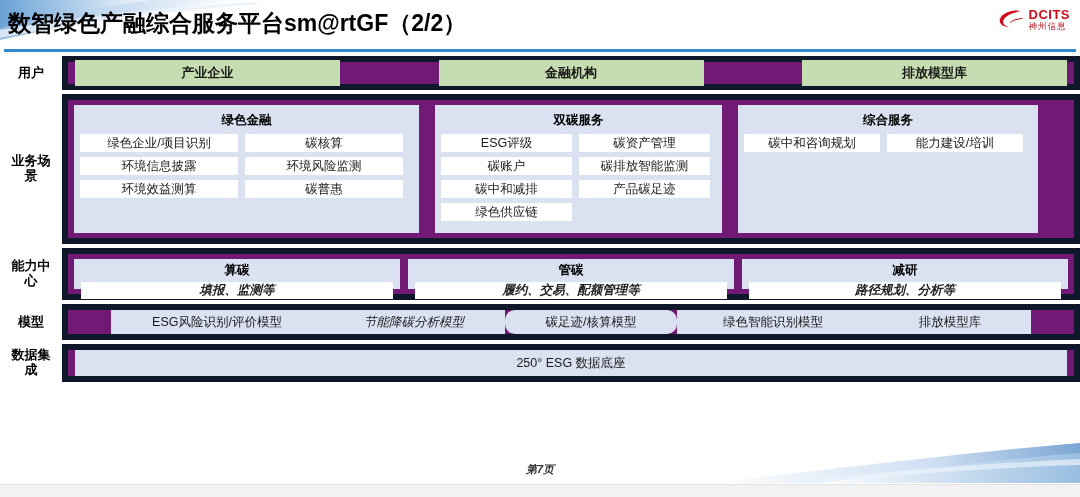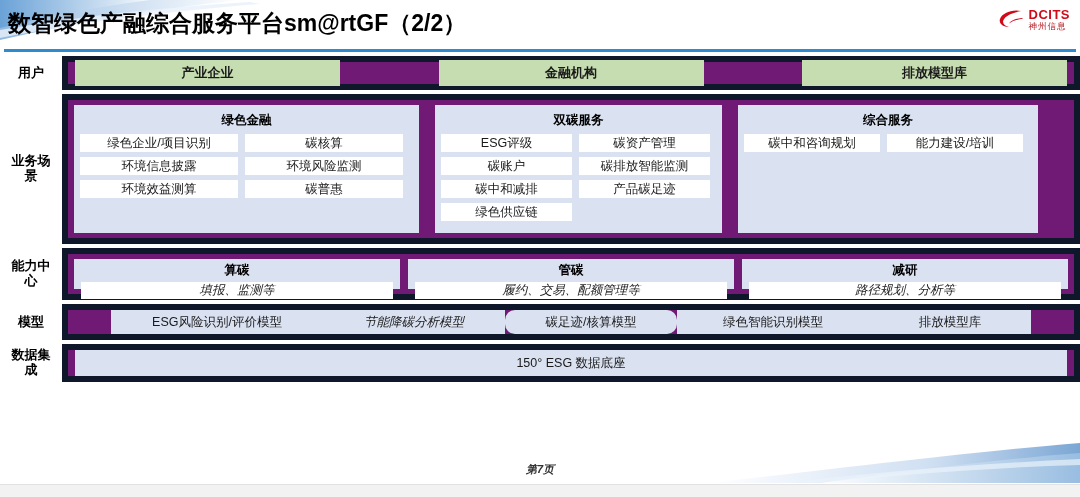--- a/index.html
+++ b/index.html
@@ -209,21 +209,21 @@
     padding-bottom: 3px;
   }
   .cap-sub {
     background: #ffffff;
     flex: 1;
     display: flex;
     align-items: center;
     justify-content: center;
     font-size: 12.5px;
     font-style: italic;
-    font-weight: normal;
+    font-weight: bold;
     color: #222;
   }
 
   
   #row-model .row-body {
     padding: 6px 7px;
     height: 36px;
     justify-content: center;
     align-items: center;
   }
@@ -403,21 +403,21 @@
   </div>
 
   <div class="row" id="row-data">
     <div class="row-label">
       <span>
         <span>数据集</span><br>
         <span>成</span>
       </span>
     </div>
     <div class="row-body">
-      <div id="data-base-bar">150° ESG 数据底座</div>
+      <div id="data-base-bar">250° ESG 数据底座</div>
     </div>
   </div>
 
 </div>
 
 <div id="deco-bottom-right">
   <svg width="430" height="44" viewBox="0 0 430 44" xmlns="http://www.w3.org/2000/svg">
     <defs>
       <linearGradient id="gbr" x1="0" y1="0" x2="1" y2="0">
         <stop offset="0" stop-color="#ffffff"></stop>

